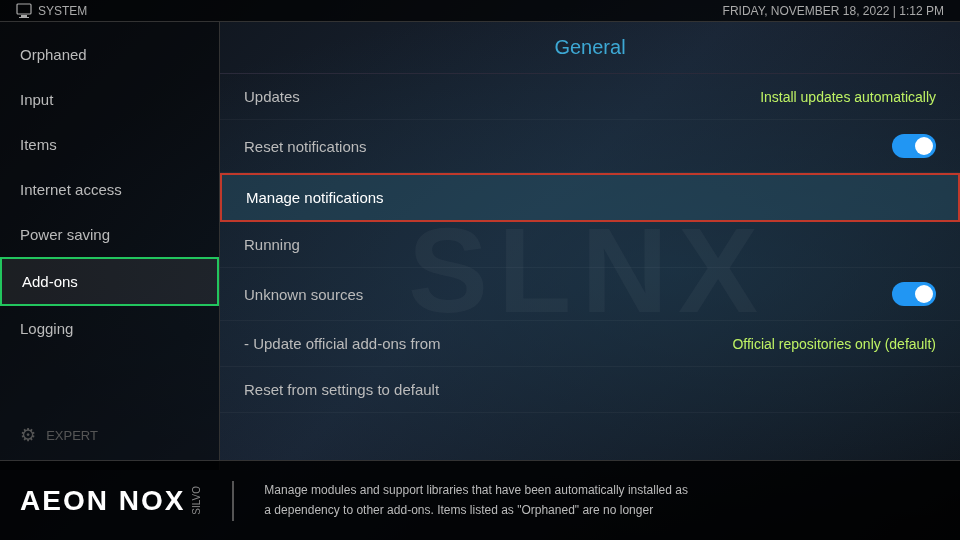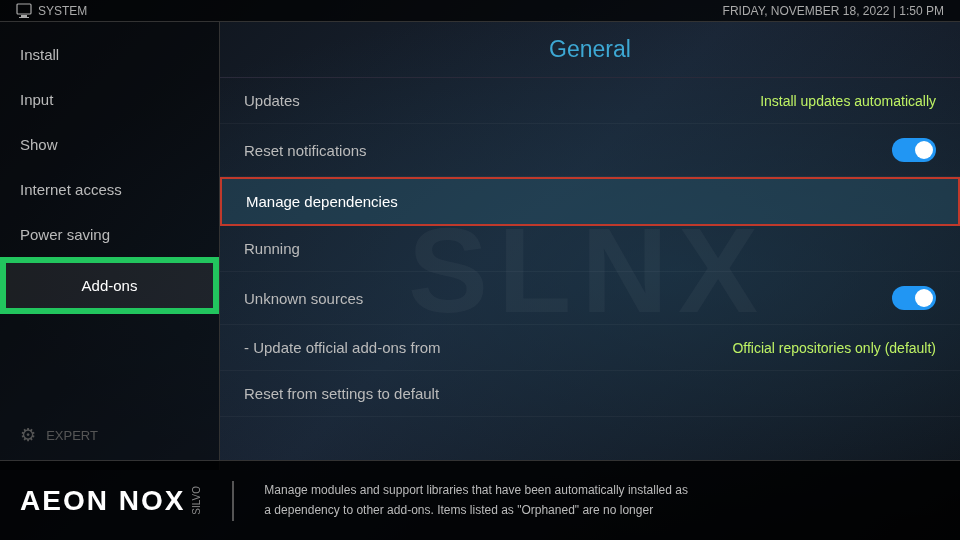--- a/index.html
+++ b/index.html
@@ -86,34 +86,33 @@
     .sidebar-item {
       padding: 14px 20px;
       font-size: 15px;
       color: #bbb;
       cursor: pointer;
       position: relative;
     }
     .sidebar-item.active {
       color: #fff;
       background: rgba(255,255,255,0.08);
-      border: 6px solid #22c55e;
-      text-align: center;
+      border: 2px solid #22c55e;
     }
 
     
     .content-area {
       flex: 1;
       padding: 0;
       overflow: hidden;
     }
     .section-title {
       text-align: center;
       padding: 14px 20px;
-      font-size: 23px;
+      font-size: 20px;
       color: #3da8d4;
       border-bottom: 1px solid #2a2a3a;
     }
     .settings-list {
       padding: 0;
     }
     .settings-row {
       display: flex;
       align-items: center;
       justify-content: space-between;
@@ -228,62 +227,65 @@
 
 <div class="top-bar">
   <div class="top-bar-left">
     <svg class="system-icon" viewBox="0 0 16 16" fill="#aaa">
       <rect x="1" y="1" width="14" height="10" rx="1" fill="none" stroke="#aaa" stroke-width="1.2"></rect>
       <rect x="5" y="12" width="6" height="2" fill="#aaa"></rect>
       <rect x="3" y="14" width="10" height="1" fill="#aaa"></rect>
     </svg>
     <span>SYSTEM</span>
   </div>
-  <div class="top-bar-right">FRIDAY, NOVEMBER 18, 2022 | 1:50 PM</div>
+  <div class="top-bar-right">FRIDAY, NOVEMBER 18, 2022 | 1:12 PM</div>
 </div>
 
 <div class="main-layout">
 
   <div class="sidebar">
     <div class="sidebar-item">
-      <span>Install</span>
+      <span>Orphaned</span>
     </div>
     <div class="sidebar-item">
       <span>Input</span>
     </div>
     <div class="sidebar-item">
-      <span>Show</span>
+      <span>Items</span>
     </div>
     <div class="sidebar-item">
       <span>Internet access</span>
     </div>
     <div class="sidebar-item">
       <span>Power saving</span>
     </div>
     <div class="sidebar-item active">
       <span>Add-ons</span>
+    </div>
+    <div class="sidebar-item">
+      <span>Logging</span>
     </div>
   </div>
 
   <div class="content-area">
     <div class="section-title">General</div>
     <div class="settings-list">
 
       <div class="settings-row">
         <span class="row-label">Updates</span>
         <span class="row-value">Install updates automatically</span>
       </div>
 
       <div class="settings-row">
         <span class="row-label">Reset notifications</span>
         <div class="toggle"></div>
       </div>
 
       <div class="settings-row highlighted">
-        <span class="row-label">Manage dependencies</span>
+        <span class="row-label">Manage notifications</span>
       </div>
 
       <div class="settings-row">
         <span class="row-label">Running</span>
       </div>
 
       <div class="settings-row">
         <span class="row-label">Unknown sources</span>
         <div class="toggle"></div>
       </div>

